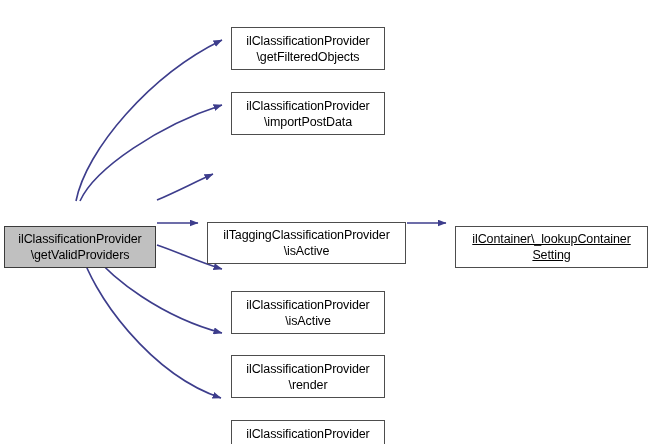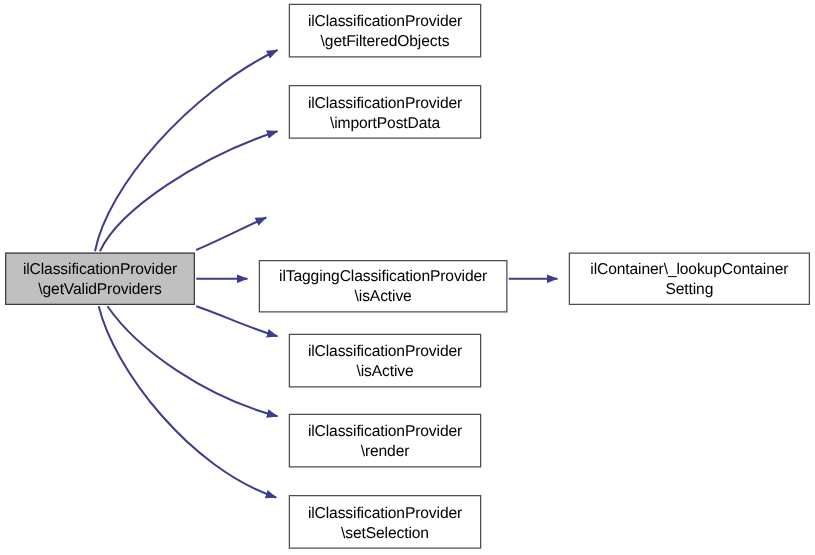--- a/index.html
+++ b/index.html
@@ -30,20 +30,21 @@
     align-items: center;
     justify-content: center;
     text-align: center;
     background: #ffffff;
     border: 1px solid #4d4d4d;
     color: #000000;
     font-size: 12.5px;
     line-height: 16px;
     letter-spacing: -0.1px;
     z-index: 2;
+    margin-top: 24px;
   }
   .node.root {
     background: #c0c0c0;
     border: 1px solid #3b3b3b;
   }
   .node .label {
     display: block;
     padding: 0 3px;
     white-space: pre-line;
   }
@@ -88,38 +89,38 @@
     <span class="label">ilClassificationProvider
 \getFilteredObjects</span>
   </div>
 
   <div class="node" style="left:231px; top:68px; width:154px; height:43px;">
     <span class="label">ilClassificationProvider
 \importPostData</span>
   </div>
 
 
-  <div class="node" style="left:207px; top:208px; width:199px; height:42px;">
+  <div class="node" style="left:207px; top:198px; width:199px; height:42px;">
     <span class="label">ilTaggingClassificationProvider
 \isActive</span>
   </div>
 
   <div class="node" style="left:231px; top:267px; width:154px; height:43px;">
     <span class="label">ilClassificationProvider
 \isActive</span>
   </div>
 
   <div class="node" style="left:231px; top:331px; width:154px; height:43px;">
     <span class="label">ilClassificationProvider
 \render</span>
   </div>
 
   <div class="node" style="left:231px; top:396px; width:154px; height:43px;">
     <span class="label">ilClassificationProvider
 \setSelection</span>
   </div>
 
-  <div class="node" style="left:455px; top:202px; width:193px; height:42px;">
+  <div class="node" style="left:455px; top:202px; width:193px; height:42px;text-decoration:underline;">
     <span class="label">ilContainer\_lookupContainer
 Setting</span>
   </div>
 
 </div>
 
 </body></html>

